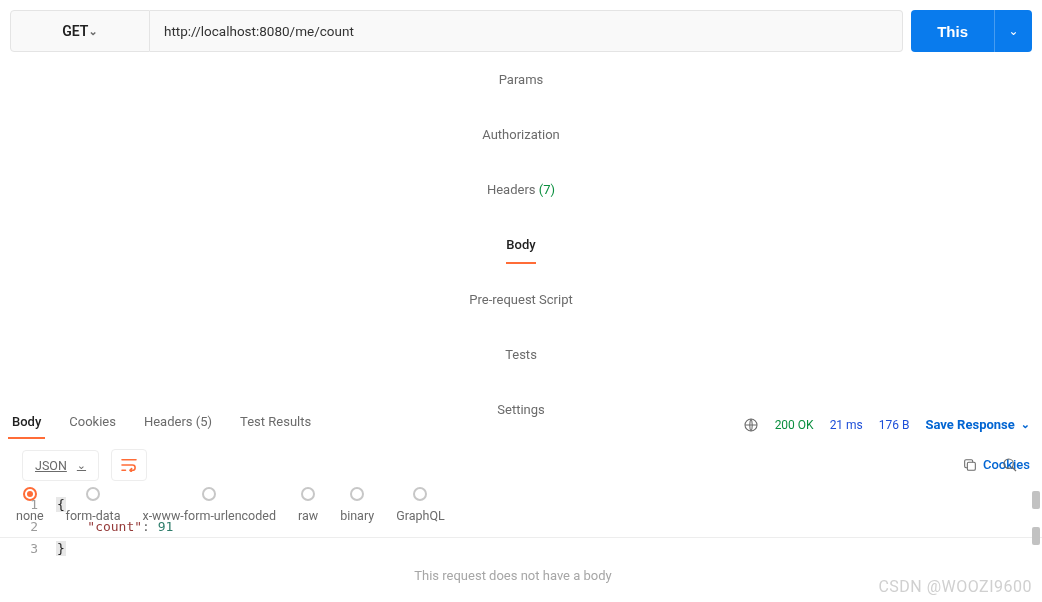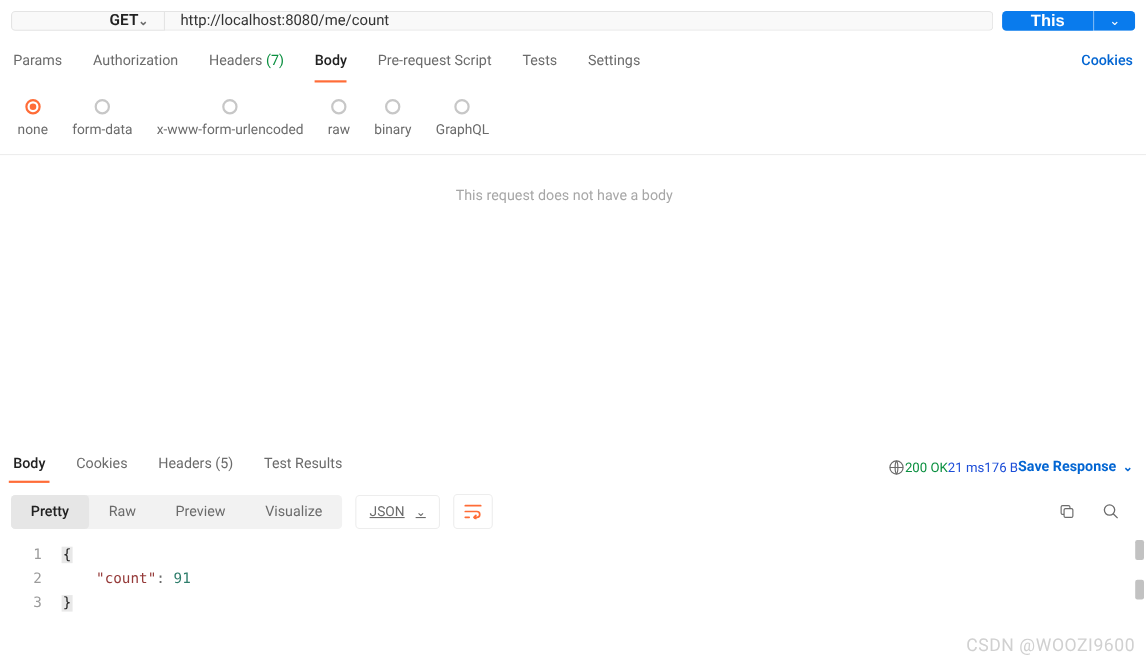--- a/index.html
+++ b/index.html
@@ -18,35 +18,35 @@
   padding: 10px 10px 0 10px;
   align-items: stretch;
 }
 .method-select {
   width: 140px;
   border: 1px solid #e4e4e4;
   border-radius: 4px 0 0 4px;
   background: #f9f9f9;
   display: flex;
   align-items: center;
-  justify-content: flex-end;
+  justify-content: center;
   padding: 0 14px;
   font-weight: 600;
   font-size: 14px;
   color: #222;
   cursor: pointer;
 }
 .chevron { font-size: 11px; color: #6b6b6b; }
 .url-input {
   flex: 1;
   border: 1px solid #e4e4e4;
   border-left: none;
   border-radius: 0 4px 4px 0;
   background: #f9f9f9;
-  padding: 0 14px;
+  padding: 12px 14px;
   font-size: 13.5px;
   color: #333;
   margin-left: -8px;
   display: flex;
   align-items: center;
 }
 .send-group { display: flex; }
 .send-btn {
   background: #097BED;
   color: #fff;
@@ -64,25 +64,26 @@
   border-left: 1px solid rgba(255,255,255,0.25);
   width: 38px;
   border-radius: 0 4px 4px 0;
   display: flex;
   align-items: center;
   justify-content: center;
   cursor: pointer;
 }
 .tabs-row {
   display: flex;
-  align-items: flex-start;
+  align-items: center;
   padding: 20px 12px 0 12px;
   gap: 28px;
   position: relative;
   border-bottom: 1px solid transparent;
+  flex-direction: column;
 }
 .tab {
   color: #6b6b6b;
   font-size: 13px;
   padding-bottom: 10px;
   cursor: pointer;
   border-bottom: 2px solid transparent;
 }
 .tab.active {
   color: #212121;
@@ -152,21 +153,21 @@
 }
 .resp-tab.active {
   color: #212121;
   font-weight: 500;
   border-bottom-color: #ff6c37;
 }
 .resp-meta {
   margin-left: auto;
   display: flex;
   align-items: center;
-  gap: 0;
+  gap: 16px;
   font-size: 12px;
 }
 .globe-icon { color: #6b6b6b; display:inline-flex; }
 .status-ok { color: #0a8f3f; }
 .meta-val { color: #1d4ed8; }
 .save-resp {
   color: #0265D2;
   font-weight: 700;
   display: flex;
   align-items: center;
@@ -344,26 +345,20 @@
       <span class="meta-val">21 ms</span>
       <span class="meta-val">176 B</span>
       <span class="save-resp">
         <span>Save Response</span>
         <span class="chevron" style="color:#0265D2">⌄</span>
       </span>
     </div>
   </div>
 
   <div class="resp-toolbar">
-    <div class="view-tabs">
-      <div class="view-tab active">Pretty</div>
-      <div class="view-tab">Raw</div>
-      <div class="view-tab">Preview</div>
-      <div class="view-tab">Visualize</div>
-    </div>
     <div class="format-select">
       <span>JSON</span>
       <span class="chevron">⌄</span>
     </div>
     <div class="wrap-btn">
       <svg width="18" height="14" viewBox="0 0 20 16">
           <path d="M2 2h16M2 8h12a3 3 0 110 6h-3m0 0l2-2m-2 2l2 2M2 14h4" stroke="#ff6c37" stroke-width="1.8" fill="none" stroke-linecap="round"></path>
         </svg>
     </div>
     <div class="toolbar-right">

